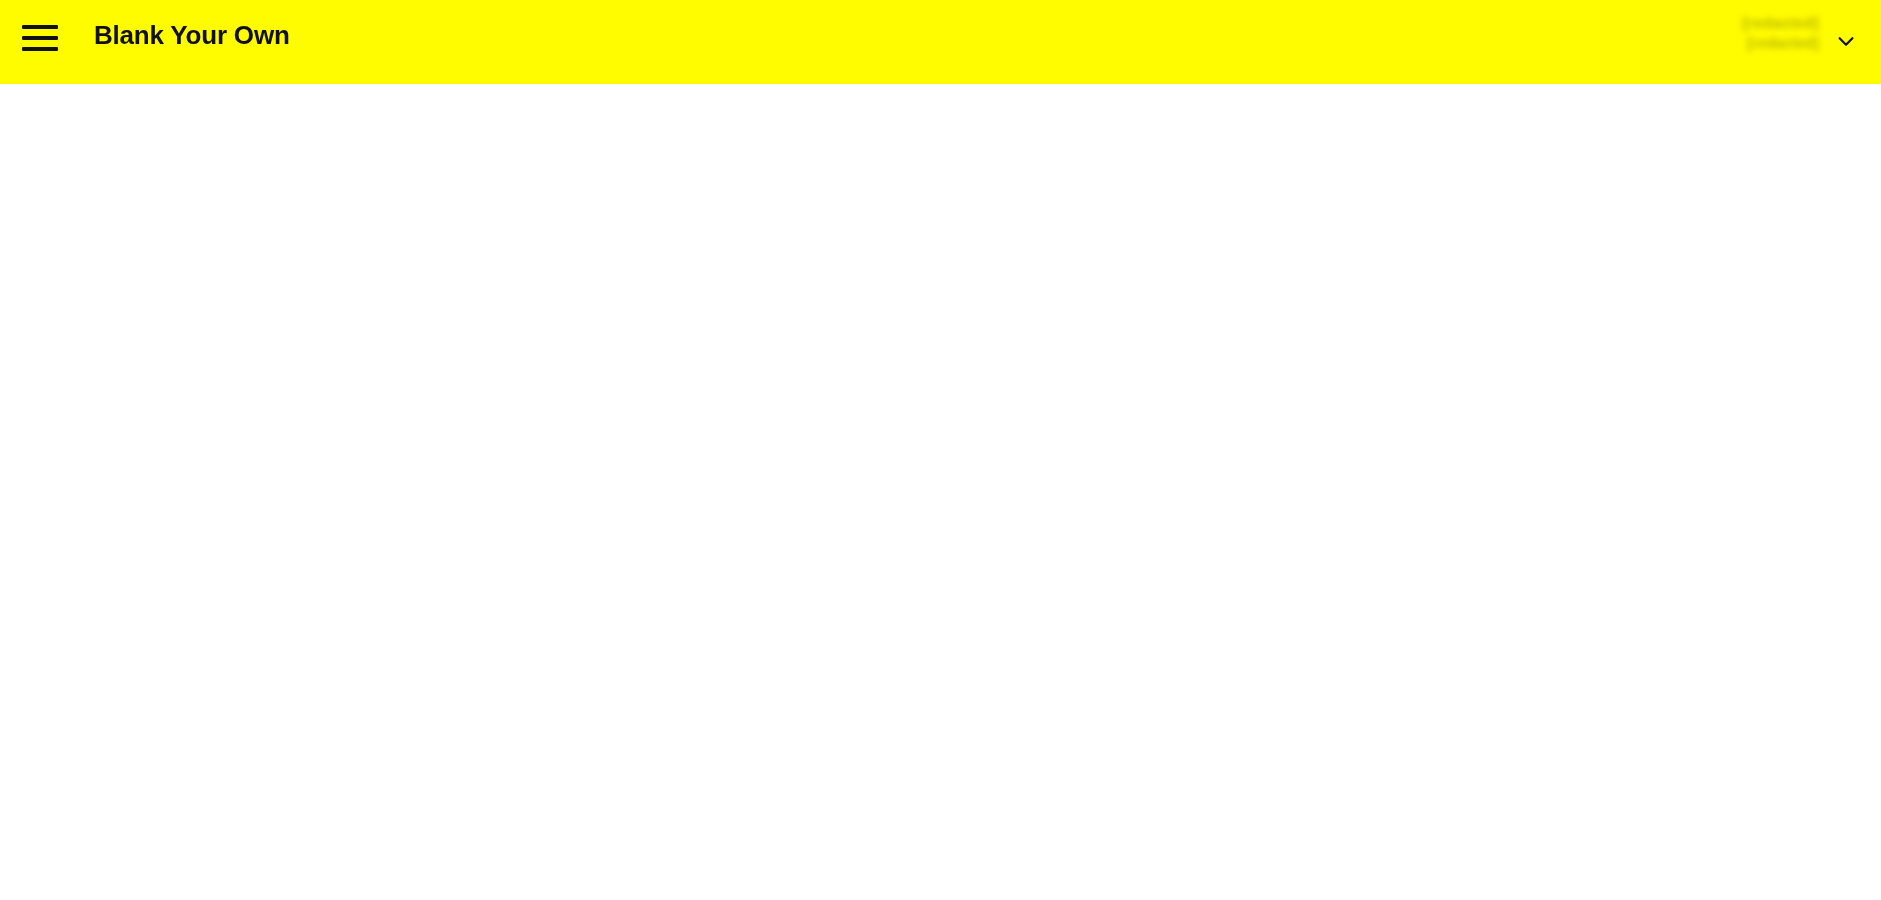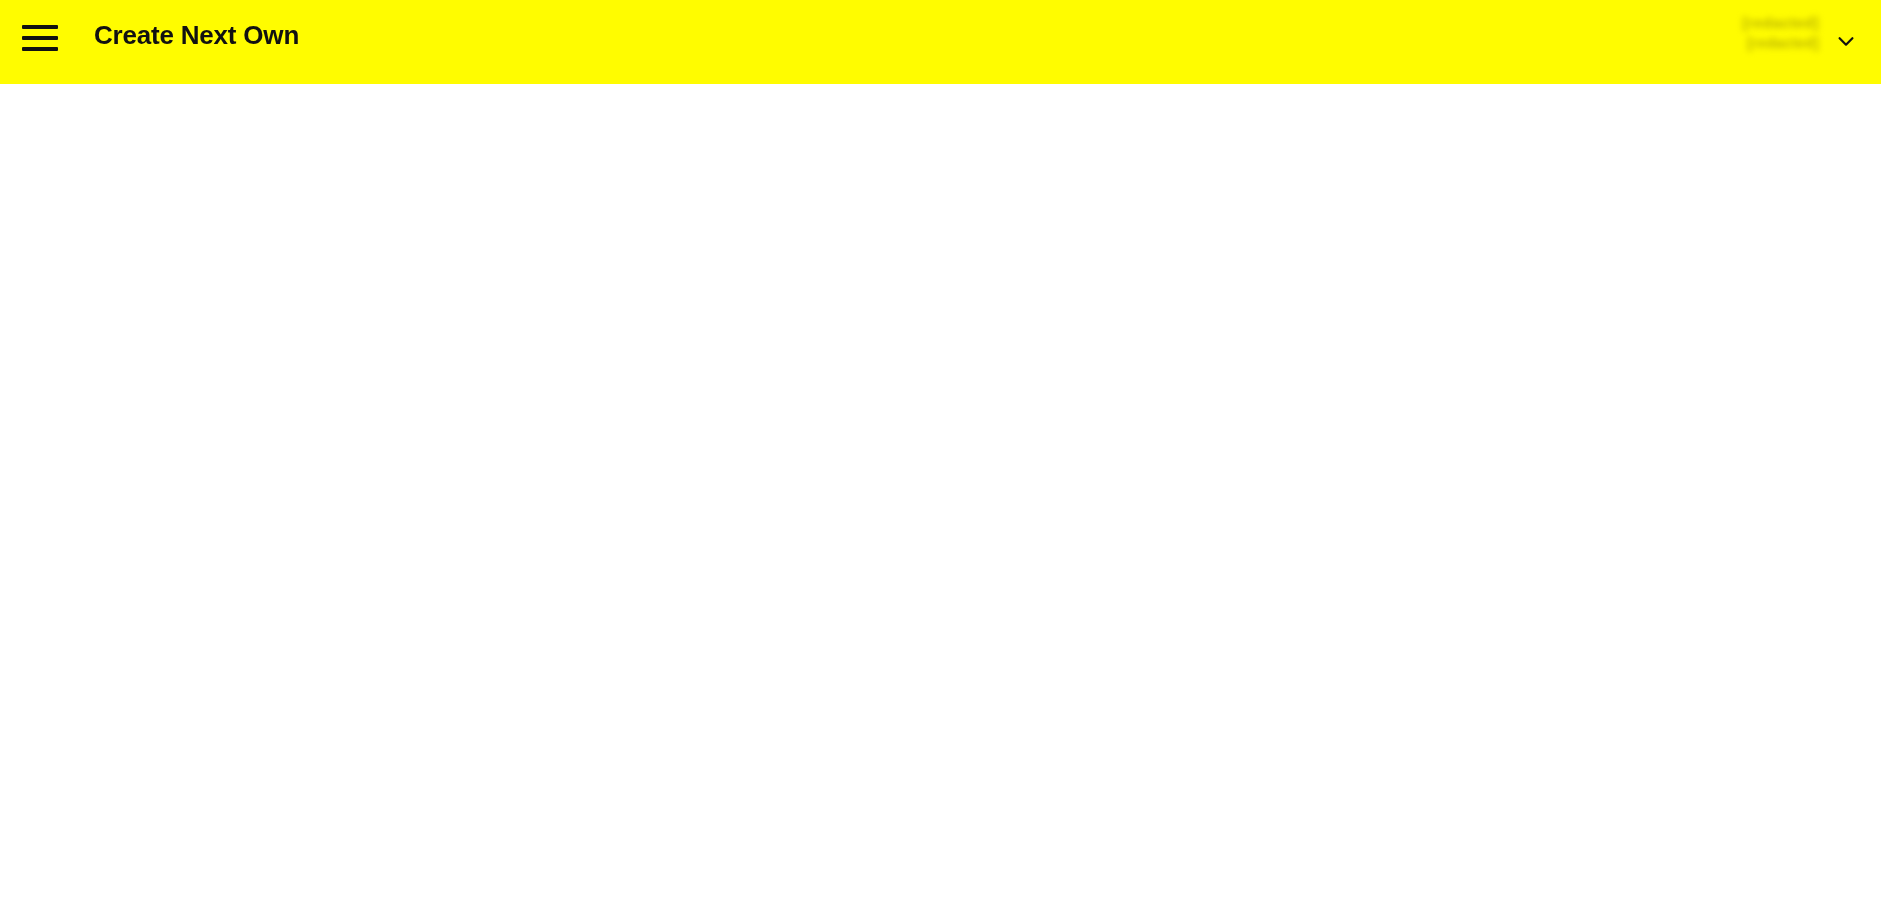--- a/index.html
+++ b/index.html
@@ -262,21 +262,21 @@
 </style>
 </head>
 <body>
 
 <div id="header">
   <div id="hamburger">
     <span></span>
     <span></span>
     <span></span>
   </div>
-  <div id="app-title">Create Next Own</div>
+  <div id="app-title">Blank Your Own</div>
 
   <div id="account">
     <div id="account-text">
       <div id="account-name" class="blurred">[redacted]</div>
       <div id="account-email" class="blurred">[redacted]</div>
     </div>
     <svg id="account-caret" viewBox="0 0 24 24" fill="none" stroke="#111" stroke-width="2.4" stroke-linecap="round" stroke-linejoin="round">
         <polyline points="5,9 12,16 19,9"></polyline>
       </svg>
   </div>

